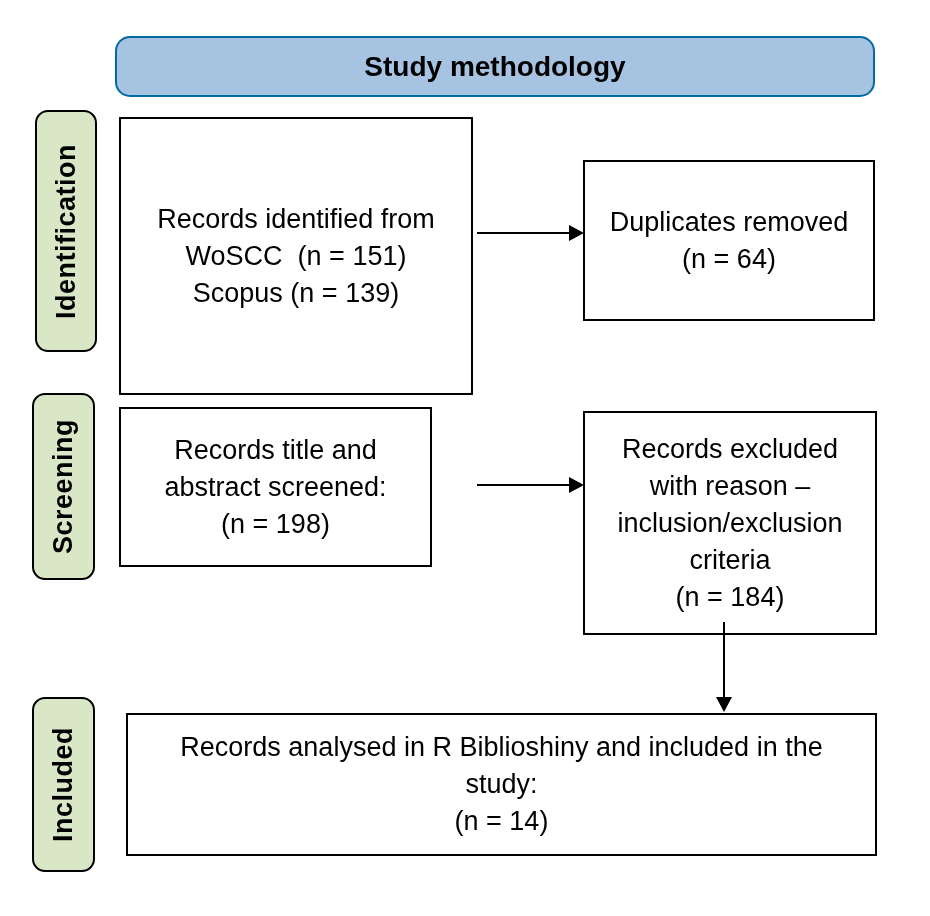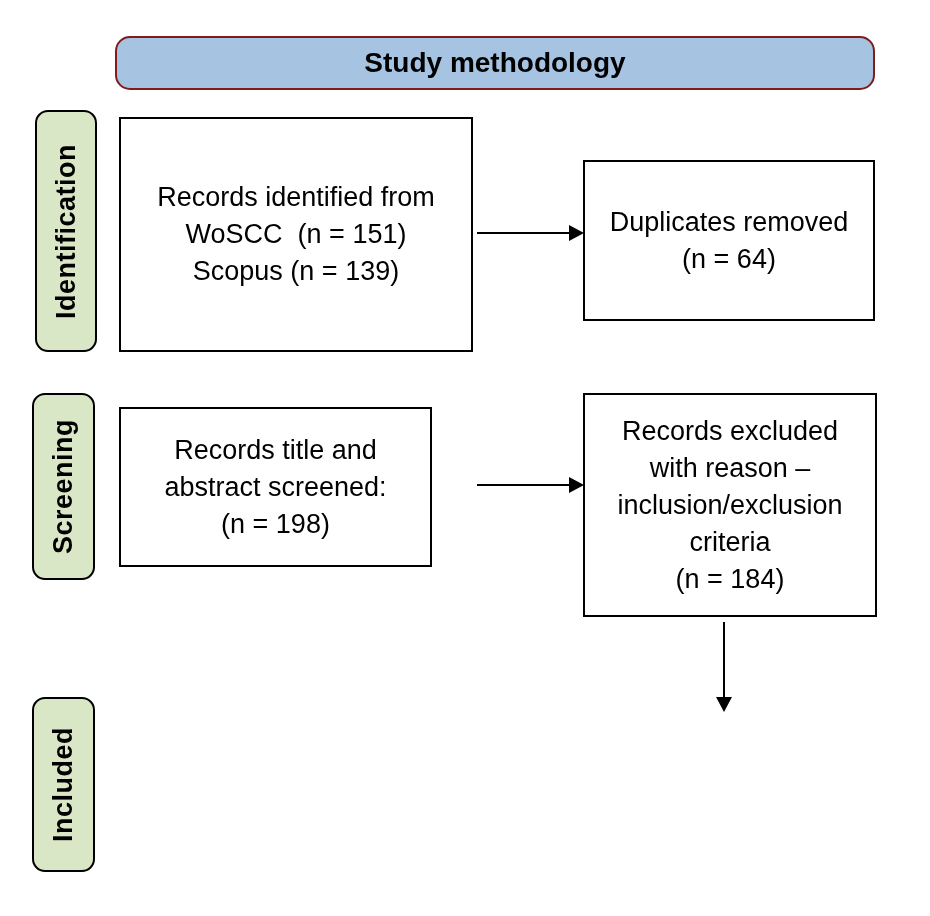--- a/index.html
+++ b/index.html
@@ -8,22 +8,22 @@
     width: 930px;
     height: 916px;
     background: #ffffff;
     color: #000000;
     font-family: "Liberation Sans", sans-serif;
     overflow: hidden;
   }
   .banner {
     position: absolute;
     left: 115px; top: 36px;
-    width: 760px; height: 54px;
-    border: 2px solid #7f1d1d;
+    width: 760px; height: 61px;
+    border: 2px solid #0369a1;
     border-radius: 15px;
     box-sizing: border-box;
     display: flex; align-items: center; justify-content: center;
     font-size: 28px; font-weight: bold;
   }
   .stage {
     position: absolute;
     border: 2.5px solid #000;
     border-radius: 13px;
     box-sizing: border-box;
@@ -41,24 +41,24 @@
   .fbox {
     position: absolute;
     background: #ffffff;
     border: 2px solid #000;
     box-sizing: border-box;
     display: flex; align-items: center; justify-content: center;
     text-align: center;
     font-size: 27px; line-height: 37px;
     white-space: pre-wrap;
   }
-  .box-identified { left: 119px; top: 117px; width: 354px; height: 235px; }
+  .box-identified { left: 119px; top: 117px; width: 354px; height: 278px; }
   .box-duplicates { left: 583px; top: 160px; width: 292px; height: 161px; }
   .box-screened   { left: 119px; top: 407px; width: 313px; height: 160px; }
-  .box-excluded   { left: 583px; top: 393px; width: 294px; height: 224px; }
+  .box-excluded   { left: 583px; top: 411px; width: 294px; height: 224px; }
   .box-included   { left: 126px; top: 713px; width: 751px; height: 143px; }
   .arrow-line-h { position: absolute; height: 2px; background: #000; }
   .arrow-line-v { position: absolute; width: 2px; background: #000; }
   .arrow-head-right {
     position: absolute; width: 0; height: 0;
     border-left: 15px solid #000;
     border-top: 8px solid transparent;
     border-bottom: 8px solid transparent;
   }
   .arrow-head-down {
@@ -113,20 +113,25 @@
   </div>
 
   <div class="fbox box-excluded">
     <span>Records excluded
 with reason –
 inclusion/exclusion
 criteria
 (n = 184)</span>
   </div>
 
+  <div class="fbox box-included">
+    <span>Records analysed in R Biblioshiny and included in the
+study:
+(n = 14)</span>
+  </div>
 
   <div>
     <div class="arrow-line-h a1-line"></div>
     <div class="arrow-head-right a1-head"></div>
   </div>
 
   <div>
     <div class="arrow-line-h a2-line"></div>
     <div class="arrow-head-right a2-head"></div>
   </div>

